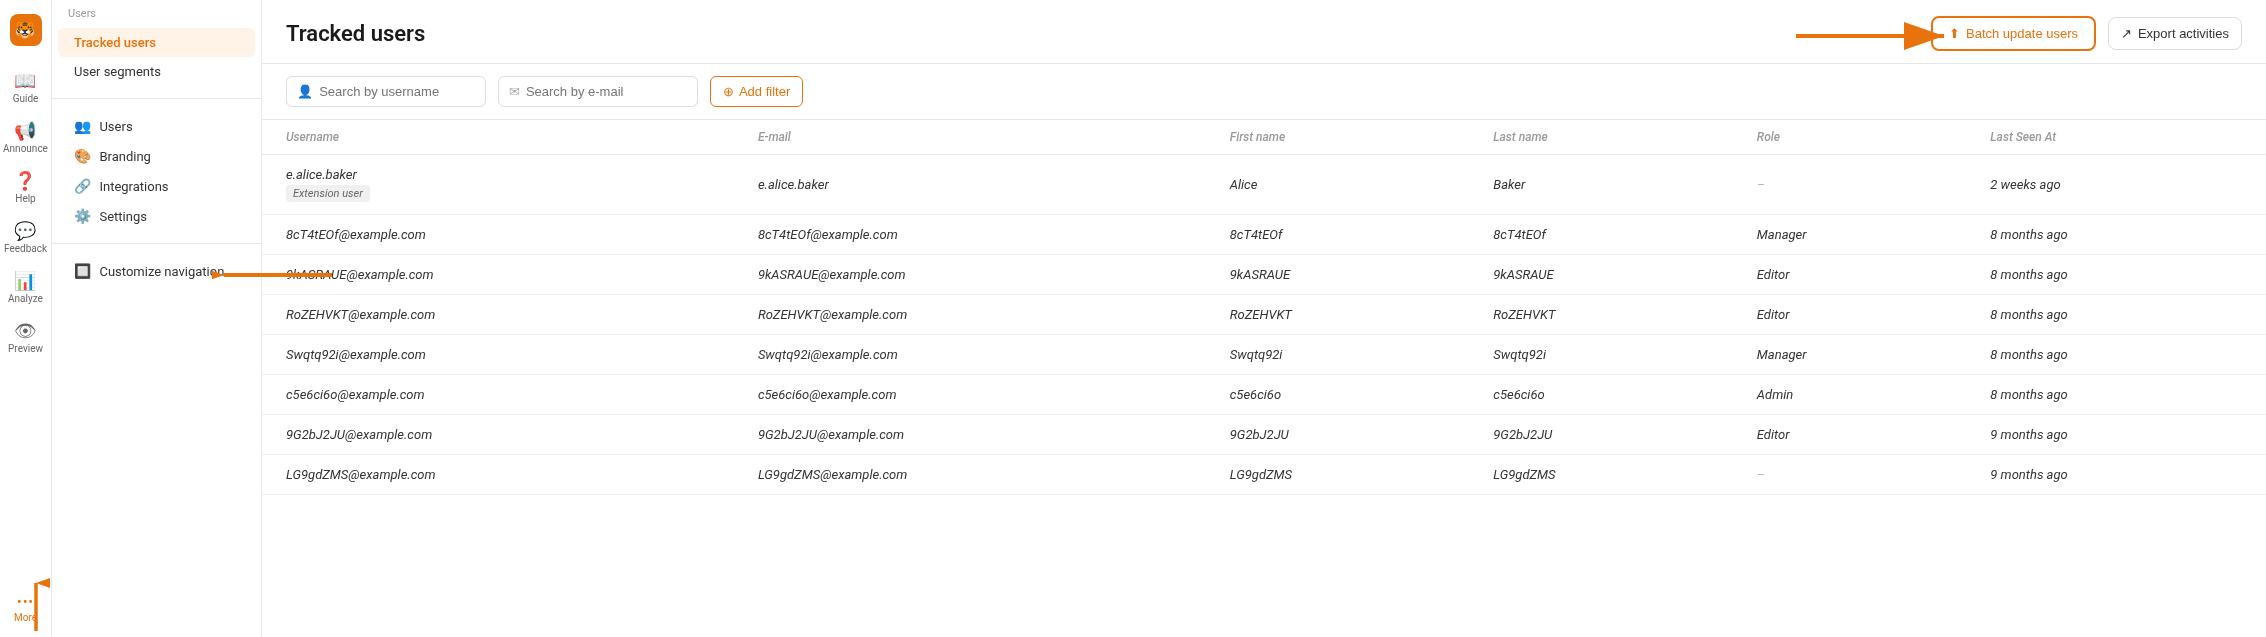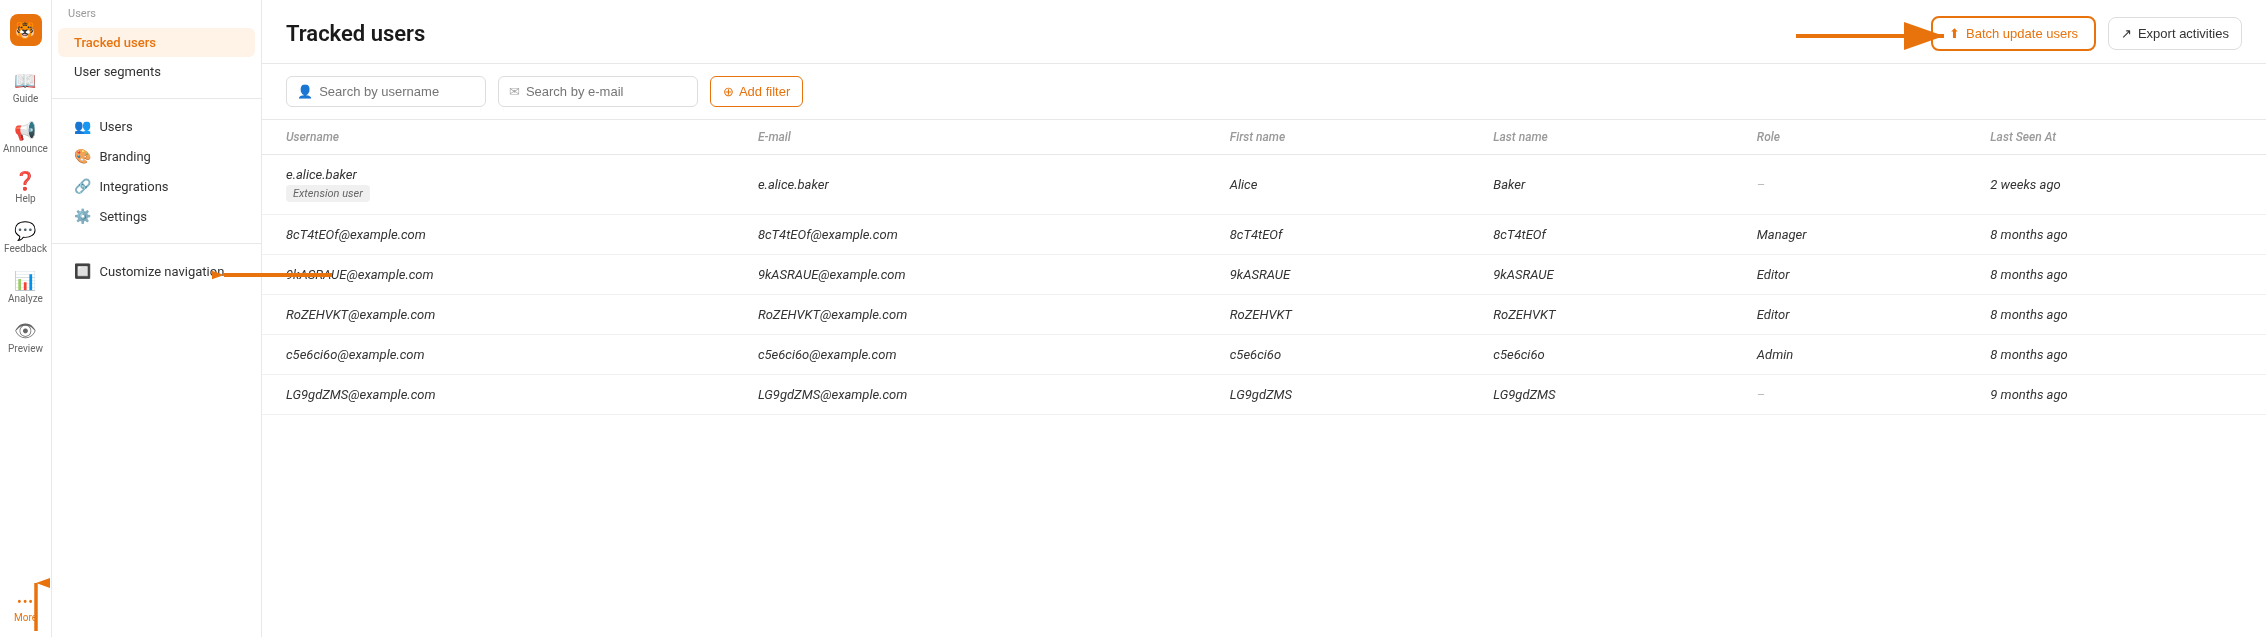--- a/index.html
+++ b/index.html
@@ -392,28 +392,52 @@
               </td>
               <td>RoZEHVKT@example.com</td>
               <td>RoZEHVKT</td>
               <td>RoZEHVKT</td>
               <td>Editor</td>
               <td>8 months ago</td>
             </tr>
             <tr>
               <td>
                 <div class="username-cell">
+                  <span>Swqtq92i@example.com</span>
+                </div>
+              </td>
+              <td>Swqtq92i@example.com</td>
+              <td>Swqtq92i</td>
+              <td>Swqtq92i</td>
+              <td>Manager</td>
+              <td>8 months ago</td>
+            </tr>
+            <tr>
+              <td>
+                <div class="username-cell">
                   <span>c5e6ci6o@example.com</span>
                 </div>
               </td>
               <td>c5e6ci6o@example.com</td>
               <td>c5e6ci6o</td>
               <td>c5e6ci6o</td>
               <td>Admin</td>
               <td>8 months ago</td>
+            </tr>
+            <tr>
+              <td>
+                <div class="username-cell">
+                  <span>9G2bJ2JU@example.com</span>
+                </div>
+              </td>
+              <td>9G2bJ2JU@example.com</td>
+              <td>9G2bJ2JU</td>
+              <td>9G2bJ2JU</td>
+              <td>Editor</td>
+              <td>9 months ago</td>
             </tr>
             <tr>
               <td>
                 <div class="username-cell">
                   <span>LG9gdZMS@example.com</span>
                 </div>
               </td>
               <td>LG9gdZMS@example.com</td>
               <td>LG9gdZMS</td>
               <td>LG9gdZMS</td>

